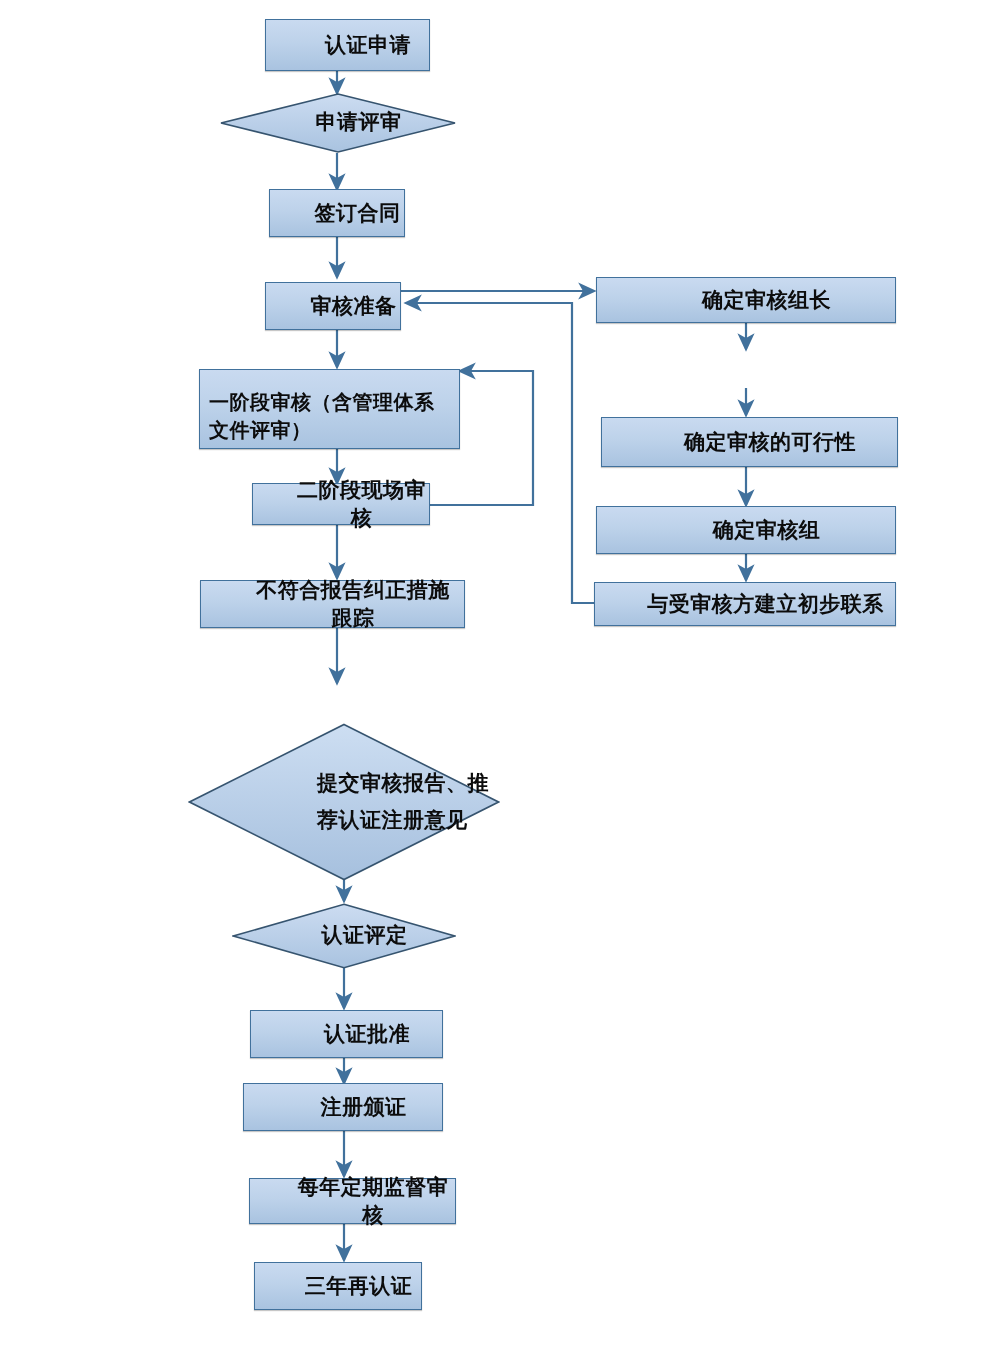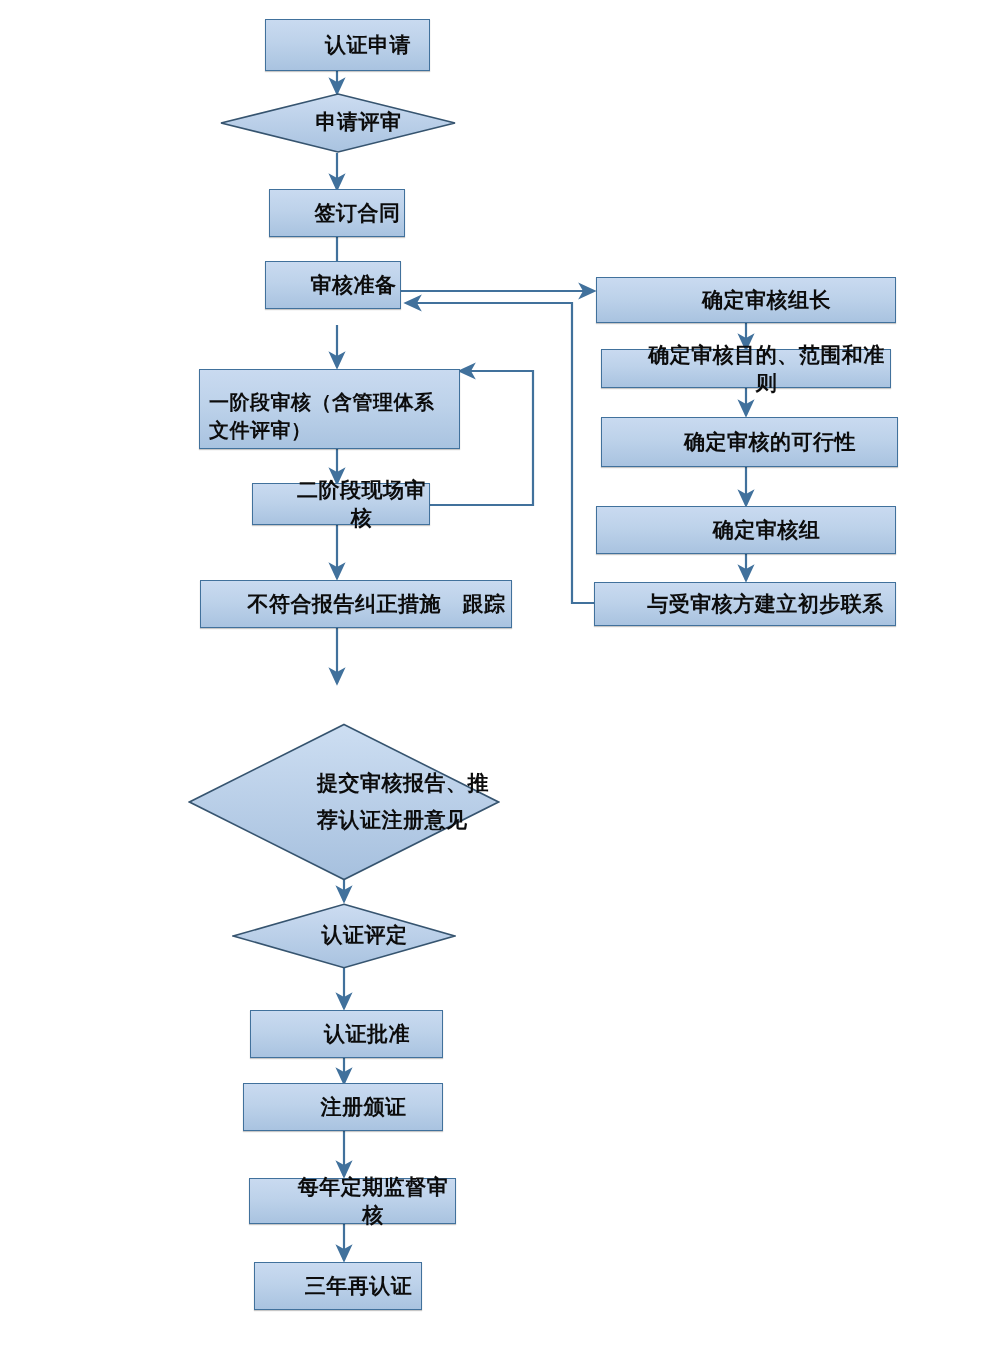--- a/index.html
+++ b/index.html
@@ -135,33 +135,33 @@
       </defs>
       <polygon points="118,1 235,30 118,59 1,30" fill="url(#dg1)" stroke="#36546f" stroke-width="1.6"></polygon>
     </svg>
     <div class="dlabel">申请评审</div>
   </div>
 
   <div class="node rect" style="left:269px;top:189px;width:136px;height:48px;">
     <span>签订合同</span>
   </div>
 
-  <div class="node rect" style="left:265px;top:261px;width:136px;height:48px;">
+  <div class="node rect" style="left:265px;top:282px;width:136px;height:48px;">
     <span>审核准备</span>
   </div>
 
   <div class="node rect two-line" style="left:199px;top:369px;width:261px;height:80px;">
     <span>一阶段审核（含管理体系文件评审）</span>
   </div>
 
   <div class="node rect" style="left:252px;top:483px;width:178px;height:42px;">
     <span>二阶段现场审核</span>
   </div>
 
-  <div class="node rect" style="left:200px;top:580px;width:312px;height:48px;">
+  <div class="node rect" style="left:200px;top:580px;width:265px;height:48px;">
     <span>不符合报告纠正措施　跟踪</span>
   </div>
 
   <div class="node diamond big" style="left:188px;top:723px;width:312px;height:158px;">
     <svg viewBox="0 0 312 158" preserveAspectRatio="none">
       <defs>
         <linearGradient id="dg2" x1="0" y1="0" x2="0" y2="1">
           <stop offset="0%" stop-color="#cddef2"></stop>
             <stop offset="100%" stop-color="#a6c0de"></stop>
         </linearGradient>
@@ -200,23 +200,20 @@
   </div>
 
   <div class="node rect" style="left:254px;top:1262px;width:168px;height:48px;">
     <span>三年再认证</span>
   </div>
 
   <div class="node rect" style="left:596px;top:277px;width:300px;height:46px;">
     <span>确定审核组长</span>
   </div>
 
-  <div class="node rect" style="left:601px;top:349px;width:290px;height:39px;">
-    <span>确定审核目的、范围和准则</span>
-  </div>
 
   <div class="node rect" style="left:601px;top:417px;width:297px;height:50px;">
     <span>确定审核的可行性</span>
   </div>
 
   <div class="node rect" style="left:596px;top:506px;width:300px;height:48px;">
     <span>确定审核组</span>
   </div>
 
   <div class="node rect" style="left:594px;top:582px;width:302px;height:44px;">

